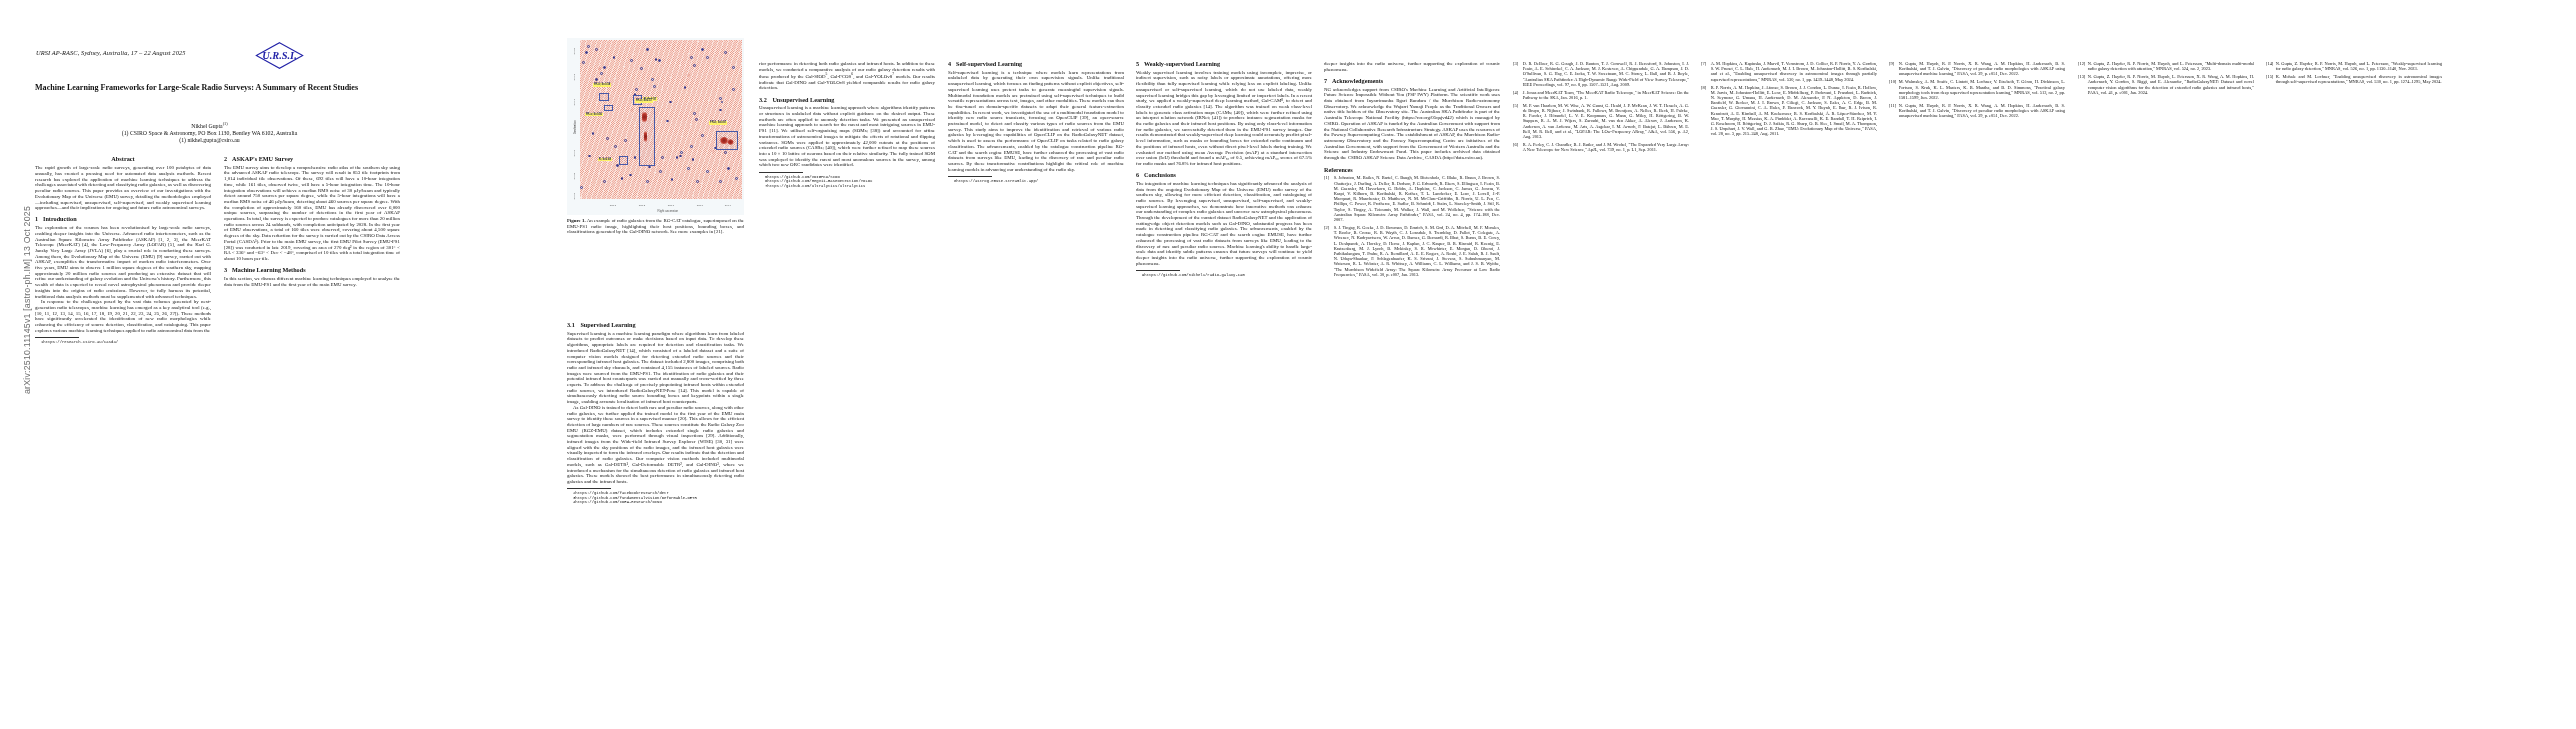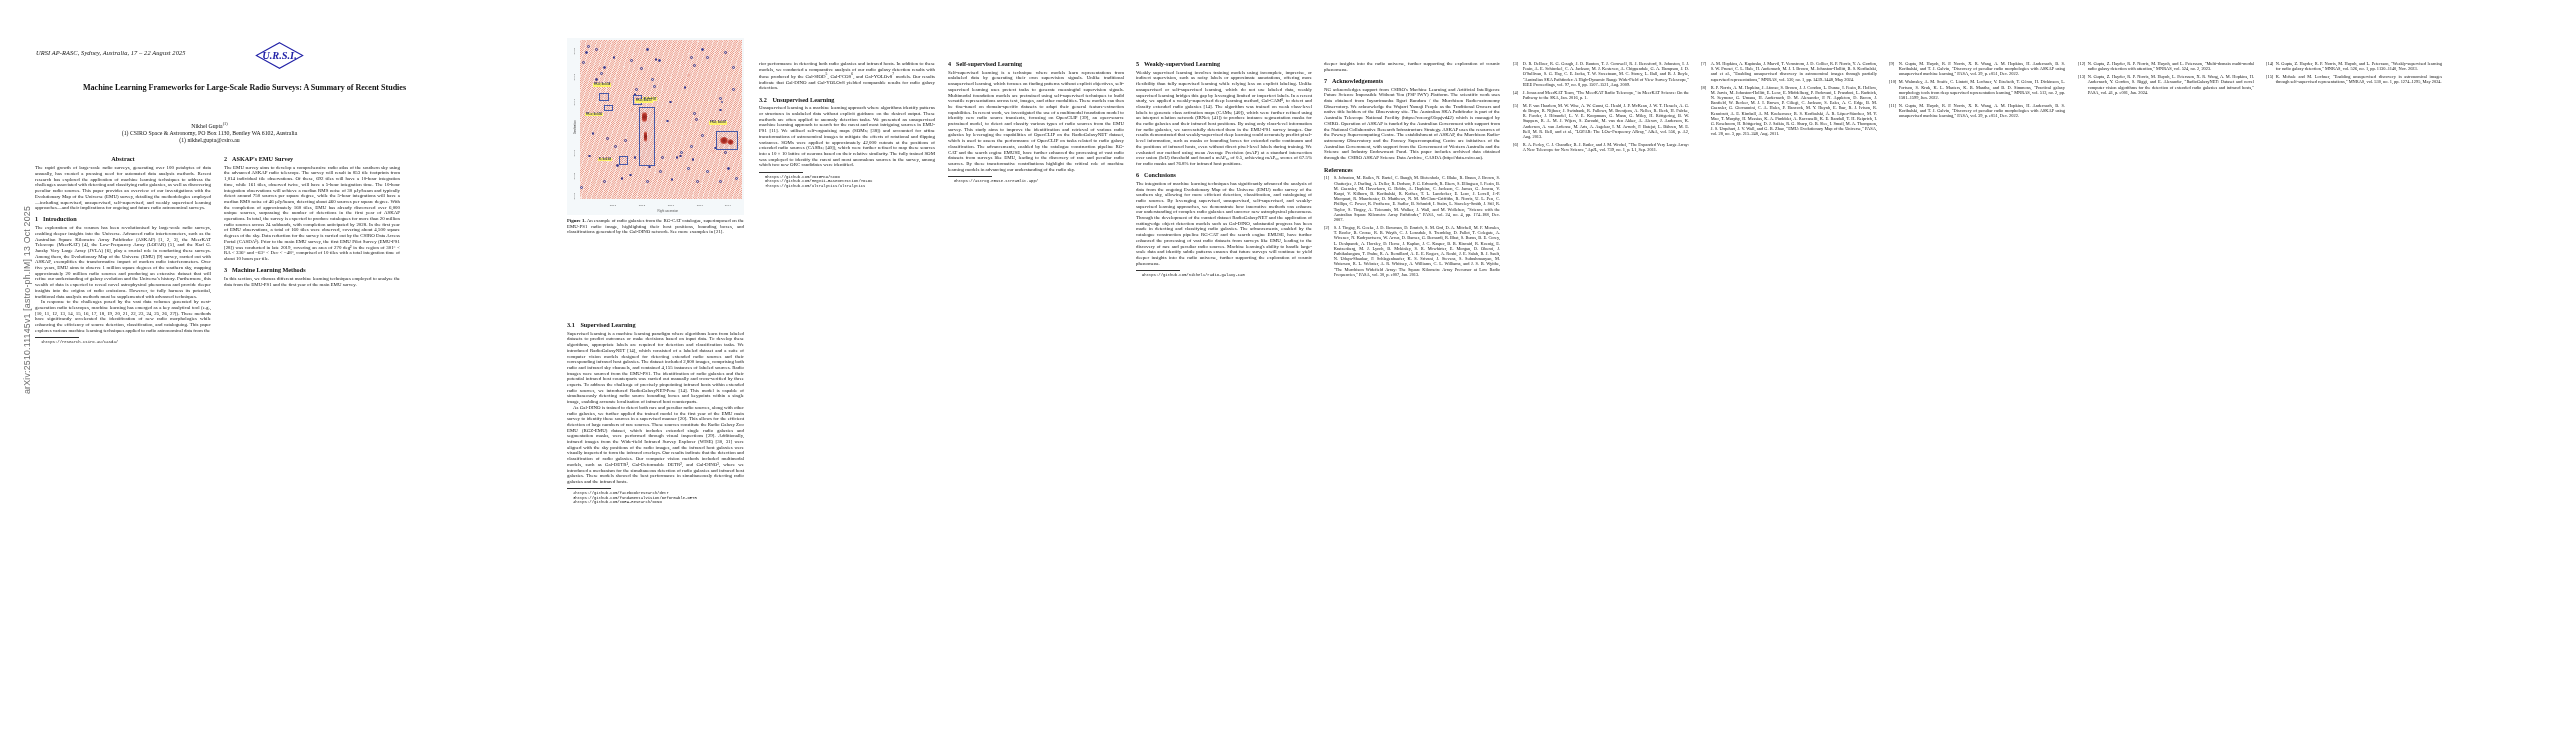--- a/index.html
+++ b/index.html
@@ -34,21 +34,20 @@
     font-style:italic;font-size:6.4px;letter-spacing:0.1px;
     white-space:nowrap;
   }
   #ursi-logo{
     position:absolute;left:254px;top:41px;width:51px;height:29px;
   }
   #paper-title{
     position:absolute;left:35px;top:83px;width:419px;
     font-size:8.1px;font-weight:bold;white-space:nowrap;
     letter-spacing:-0.03px;
-    text-align:center;
   }
   #author-block{
     position:absolute;left:35px;top:120px;width:349px;
     text-align:center;font-size:5.8px;line-height:7px;
   }
   #author-block .sup{font-size:4.3px;vertical-align:super;}
 
   
   .col{
     position:absolute;top:0;

